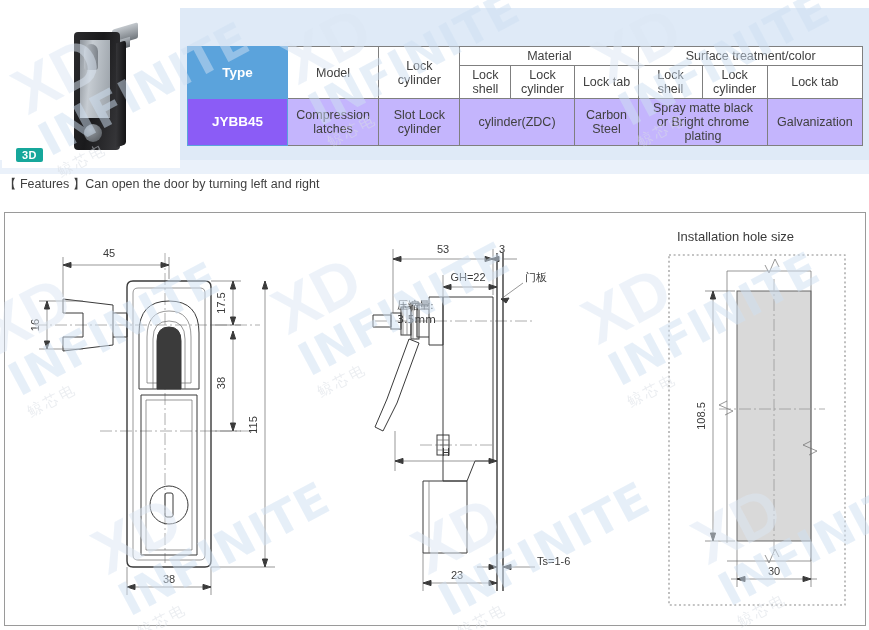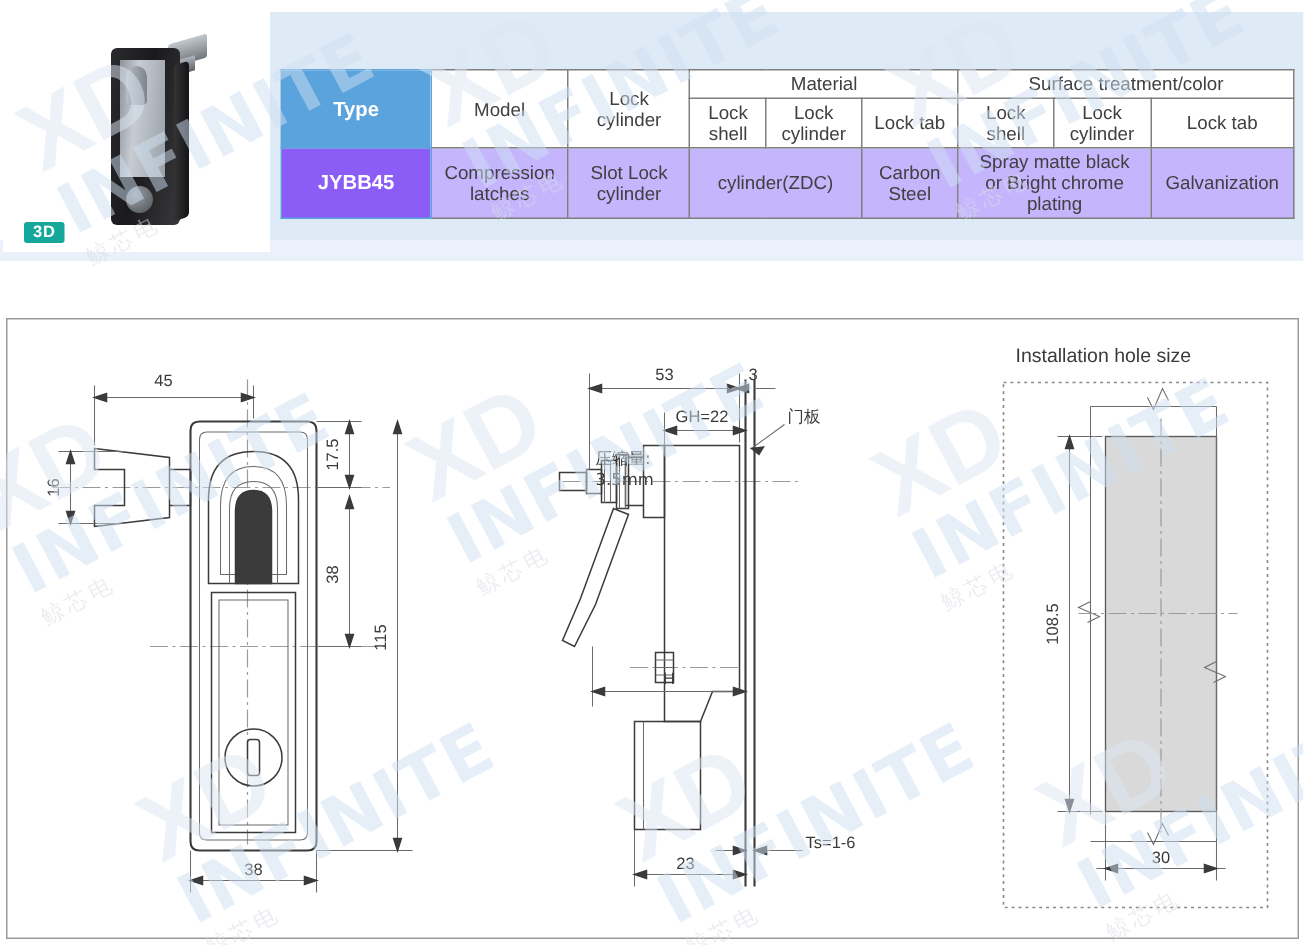--- a/index.html
+++ b/index.html
@@ -97,20 +97,21 @@
     <td>Slot Lock<br>cylinder</td>
     <td colspan="2">cylinder(ZDC)</td>
     <td>Carbon<br>Steel</td>
     <td colspan="2">Spray matte black<br>or Bright chrome<br>plating</td>
     <td>Galvanization</td>
   </tr>
 </tbody>
   </table>
 
 <div class="features">
+  <div>【 Features 】Can open the door by turning left and right</div>
 </div>
 
 <div class="panel">
 <svg class="dwg" width="858" height="410" viewBox="0 0 858 410">
 
   <g>
 
     <line class="ctr" x1="160" y1="40" x2="160" y2="350"></line>
 
     <line class="ctr" x1="30" y1="112" x2="255" y2="112"></line>

